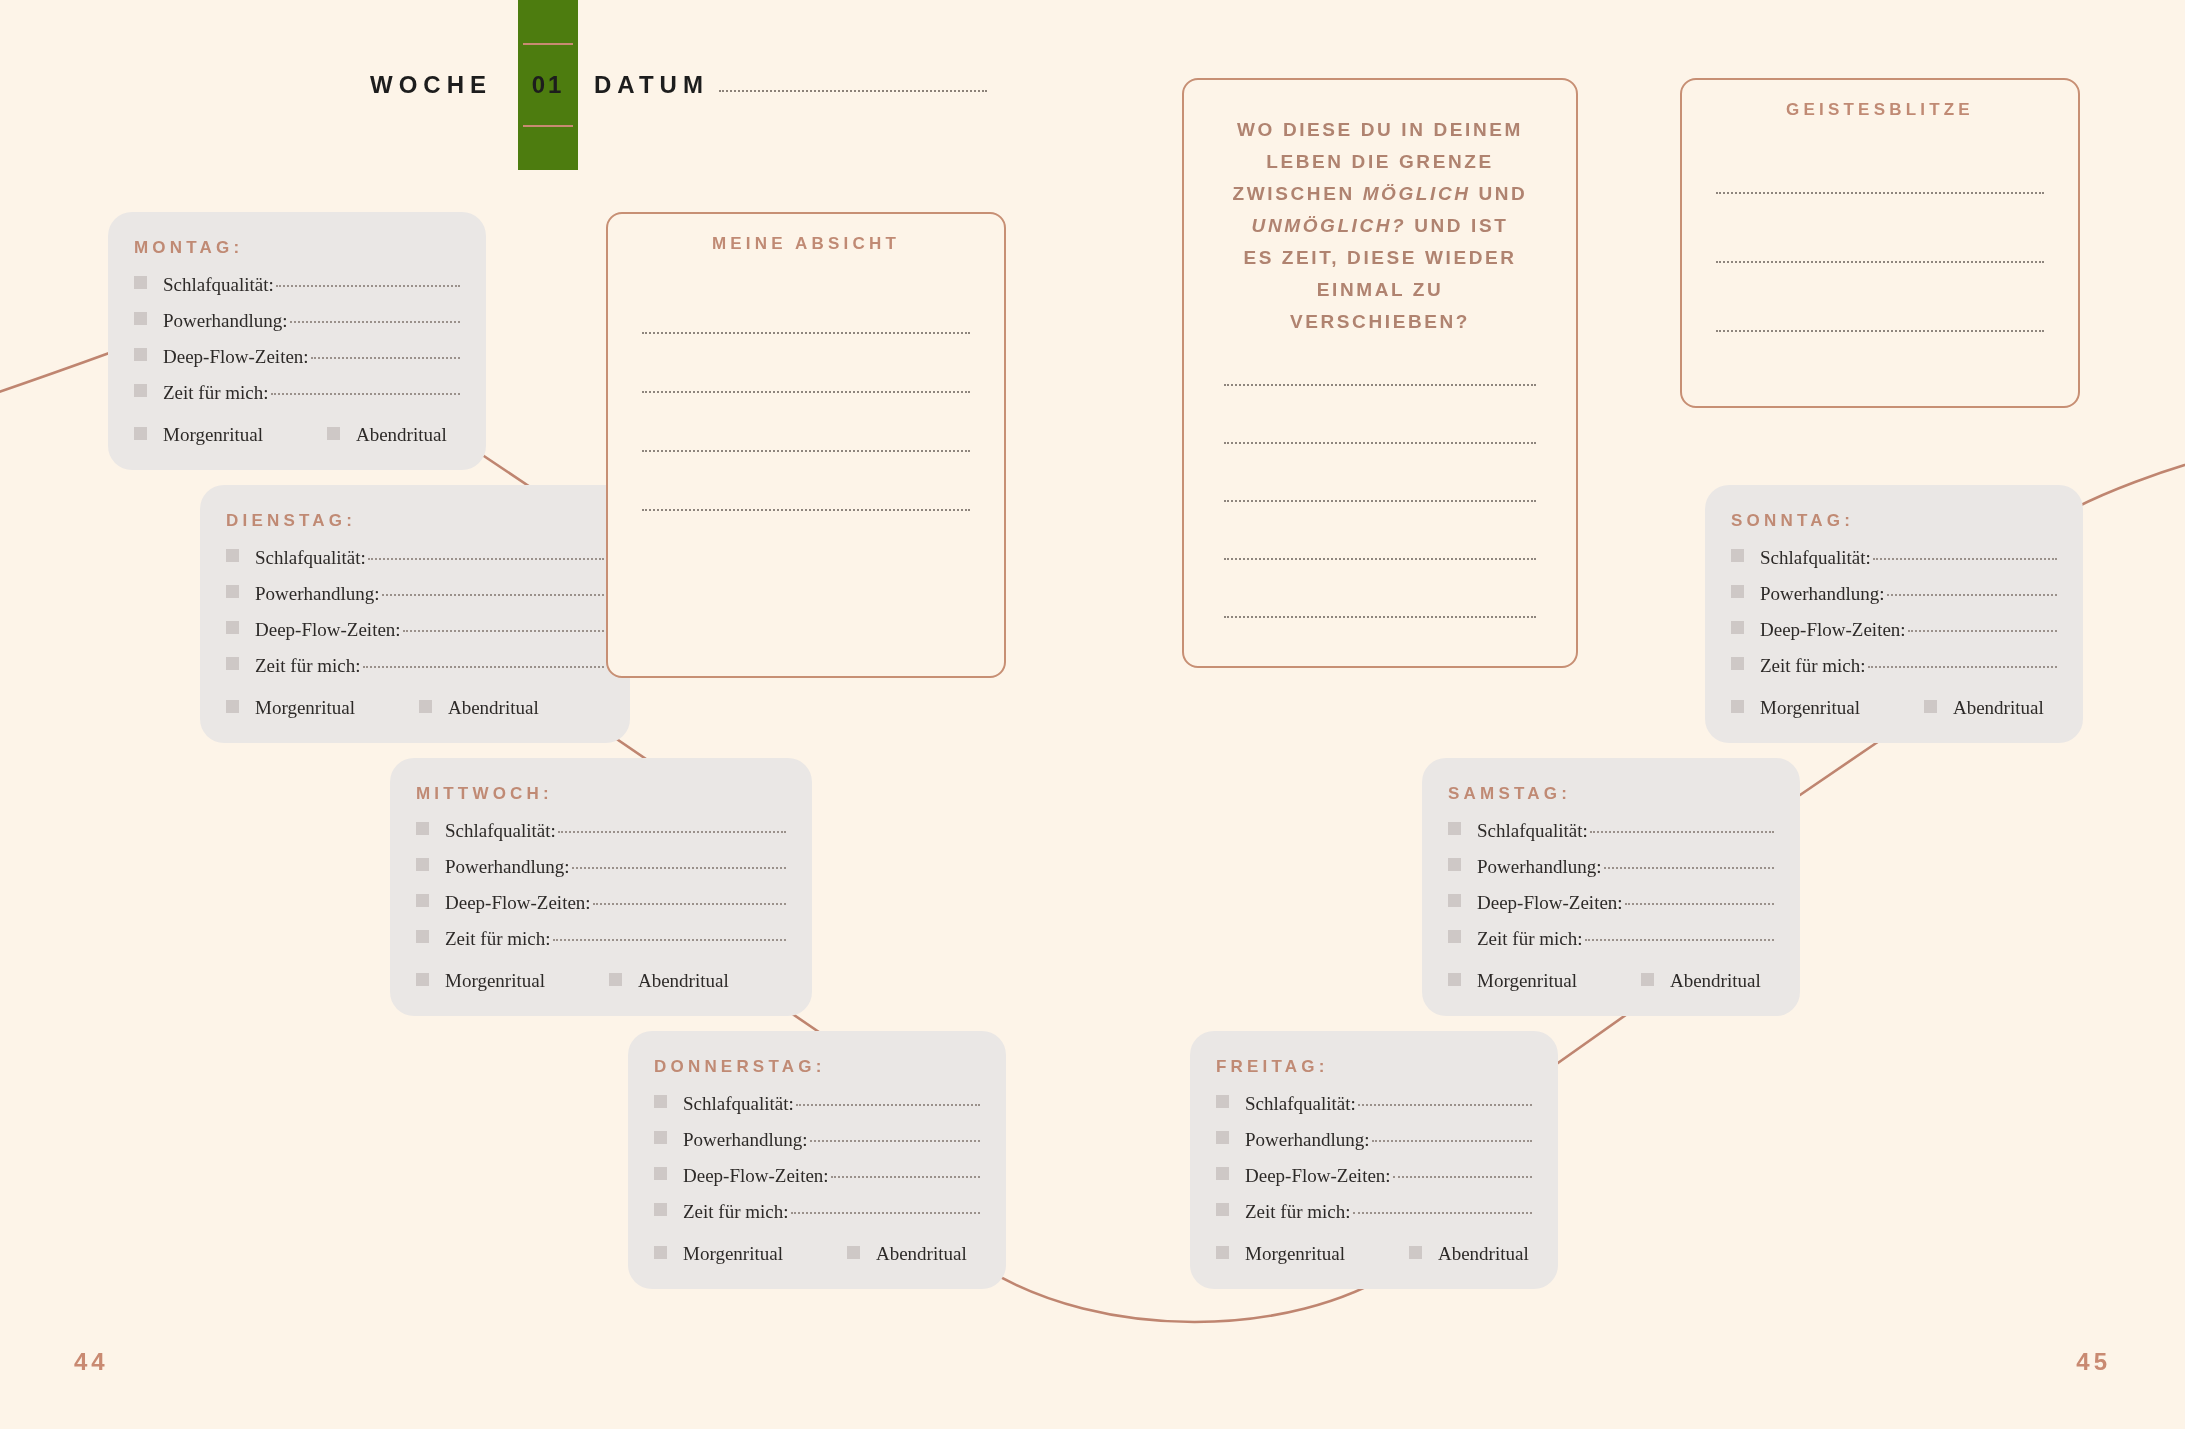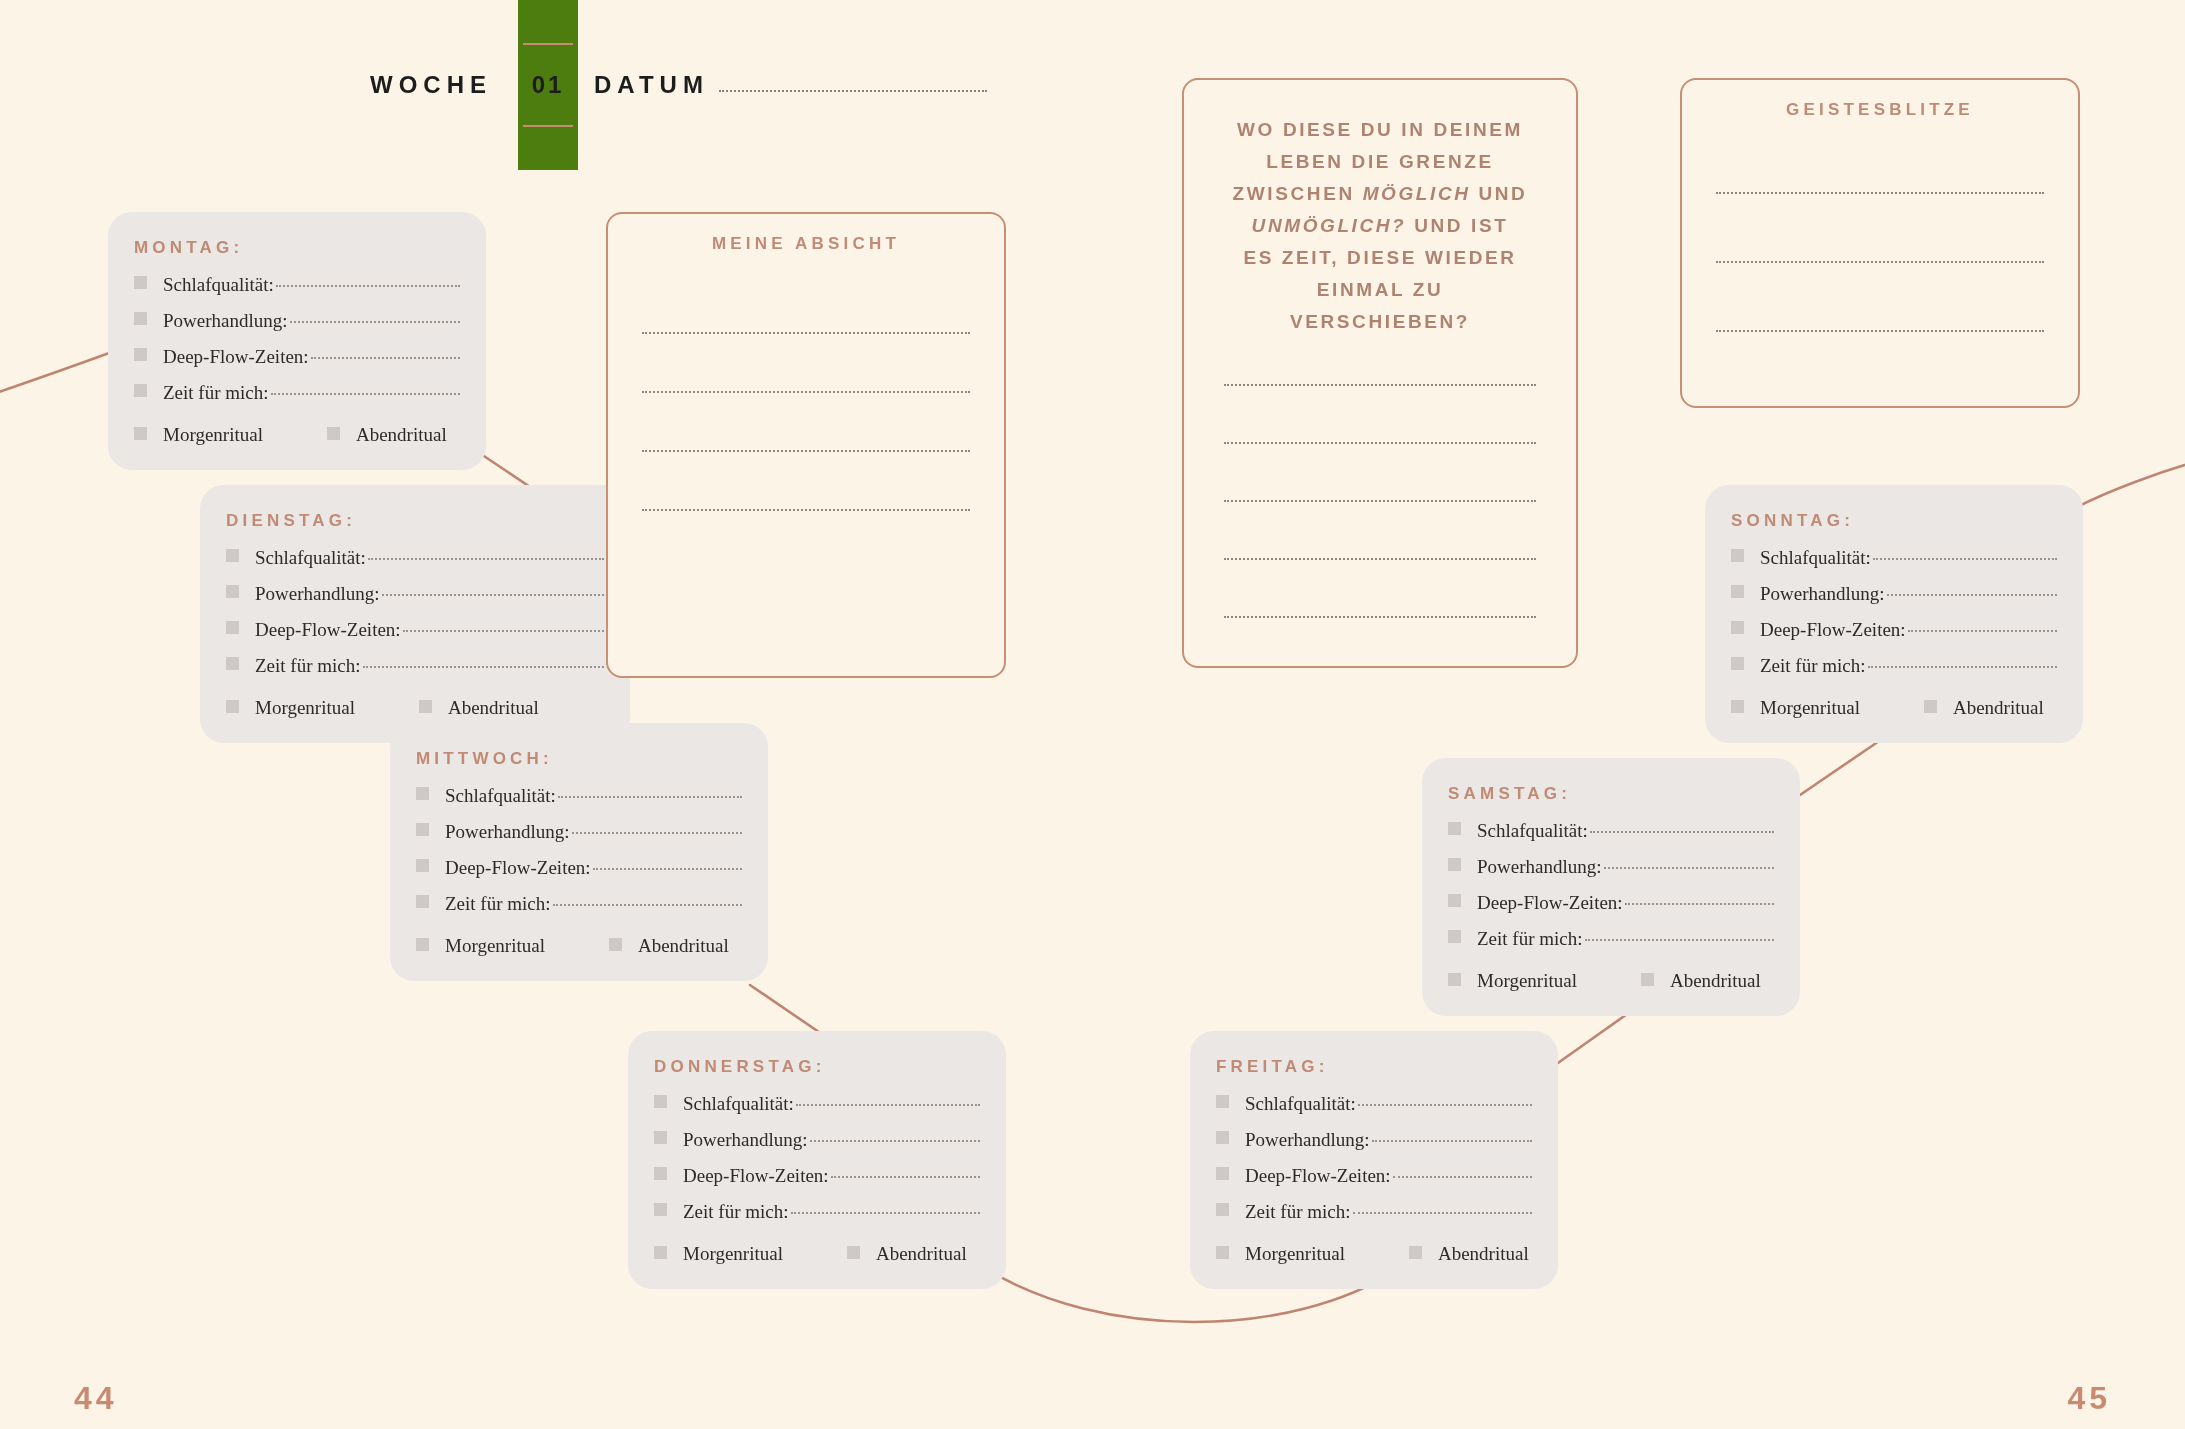--- a/index.html
+++ b/index.html
@@ -170,26 +170,25 @@
     letter-spacing: 2.6px;
     line-height: 32px;
     color: #b08370;
     font-weight: 700;
   }
   .prompt-text i { font-style: italic; }
 
   
   .page-num {
     position: absolute;
-    font-size: 32px;
+    font-size: 24px;
     font-weight: 700;
     letter-spacing: 4px;
     color: #c98a72;
     z-index: 3;
-    margin-top: 32px;
   }
   .page-num.left  { left: 74px;  top: 1348px; }
   .page-num.right { right: 74px; top: 1348px; }
 </style>
 </head>
 <body>
 
 <div class="spread">
 
   <svg class="connectors" viewBox="0 0 2185 1429" xmlns="http://www.w3.org/2000/svg">
@@ -281,21 +280,21 @@
       </div>
       <div class="field-row ritual-row">
         <span class="checkbox"></span>
         <span class="field-label">Morgenritual</span>
         <span class="ritual-gap"></span>
         <span class="checkbox"></span>
         <span class="field-label">Abendritual</span>
       </div>
     </div>
 
-  <div class="day-card" style="left:390px; top:723px; width:378px;">
+  <div class="day-card" style="left:390px; top:758px; width:422px;">
       <div class="day-title">MITTWOCH:</div>
       <div class="field-row">
         <span class="checkbox"></span>
         <span class="field-label">Schlafqualität:</span>
         <span class="field-dots"></span>
       </div>
       <div class="field-row">
         <span class="checkbox"></span>
         <span class="field-label">Powerhandlung:</span>
         <span class="field-dots"></span>

